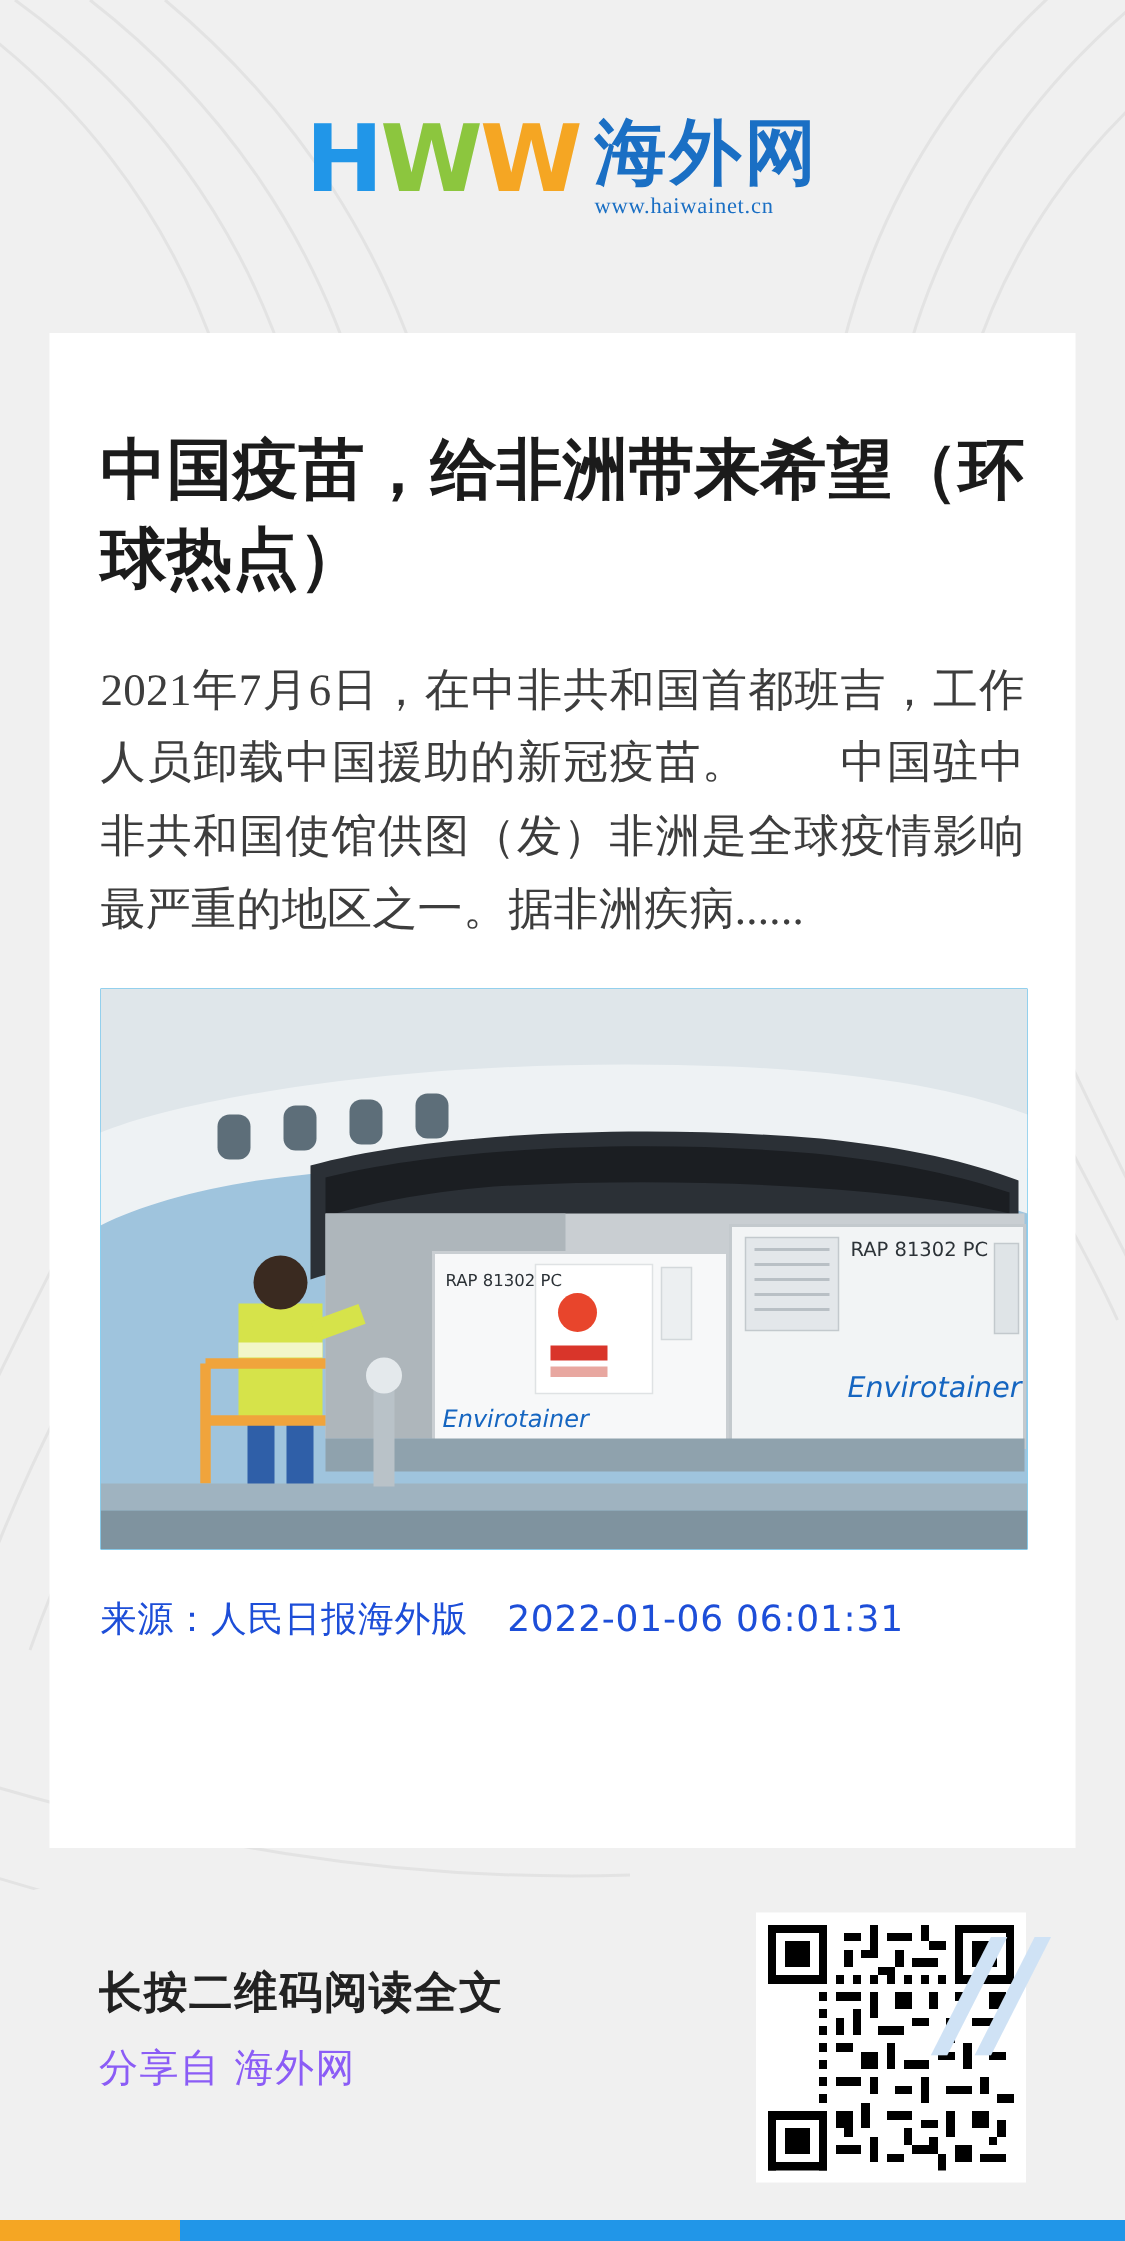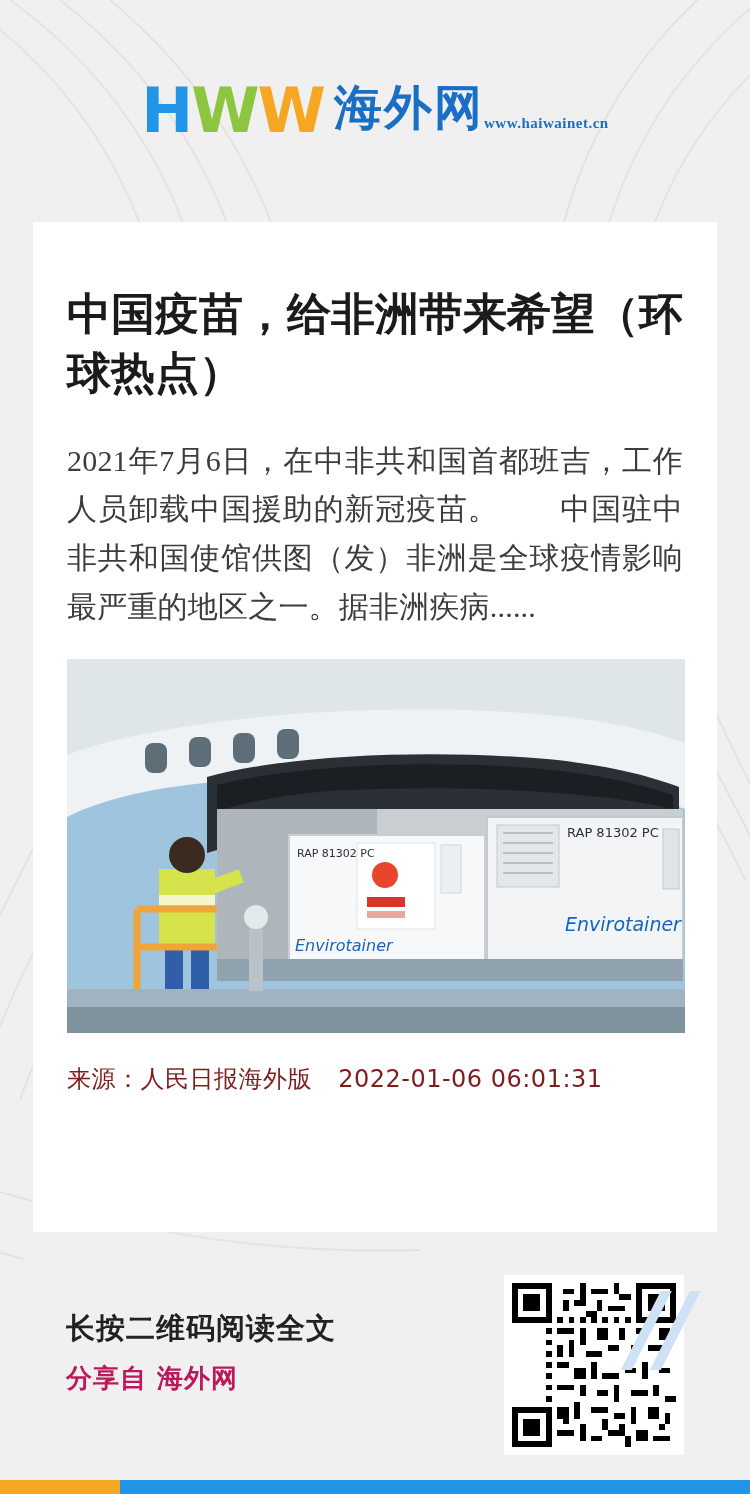--- a/index.html
+++ b/index.html
@@ -45,35 +45,35 @@
     font-size: 62px;
     letter-spacing: -2px;
     line-height: 1;
     display: flex;
   }
   .logo-hww span:nth-child(1) { color: #2196e8; }
   .logo-hww span:nth-child(2) { color: #8cc63e; }
   .logo-hww span:nth-child(3) { color: #f5a623; }
   .logo-right {
     display: flex;
-    flex-direction: row;
-    align-items: flex-end;
+    flex-direction: column;
+    align-items: flex-start;
     padding-top: 2px;
   }
   .logo-cn {
     font-family: "DejaVu Sans", sans-serif;
     font-weight: bold;
     color: #1a6fc4;
     font-size: 48px;
     line-height: 1.05;
     letter-spacing: 2px;
   }
   .logo-url {
     font-family: "Liberation Serif", serif;
-    font-weight: bold;
+    font-weight: normal;
     color: #1a6fc4;
     font-size: 15px;
     letter-spacing: 0.5px;
     margin-top: 2px;
   }
 
   
   .card {
     position: relative;
     z-index: 2;
@@ -105,21 +105,21 @@
     height: 374px;
     overflow: hidden;
     position: relative;
     background: #0ea5e9;
   }
   .hero svg { display: block; width: 100%; height: 100%; }
   .meta {
     margin-top: 30px;
     font-family: "DejaVu Sans", sans-serif;
     font-size: 24px;
-    color: #7f1d1d;
+    color: #1d4ed8;
     letter-spacing: 0.5px;
   }
   .meta .date { margin-left: 18px; }
 
   
   .quote-mark {
     position: absolute;
     right: 62px;
     bottom: 118px;
     z-index: 3;
@@ -158,23 +158,22 @@
     font-family: "DejaVu Sans", sans-serif;
     font-weight: bold;
     font-size: 29px;
     color: #222222;
     letter-spacing: 1px;
   }
   .footer-sub {
     margin-top: 12px;
     font-family: "DejaVu Sans", sans-serif;
     font-size: 26px;
-    color: #be185d;
+    color: #8b5cf6;
     letter-spacing: 1px;
-    font-weight: bold;
   }
   .qr {
     position: absolute;
     right: 33px;
     top: 16px;
     width: 180px;
     height: 180px;
     background: #fff;
     padding: 8px;
   }

